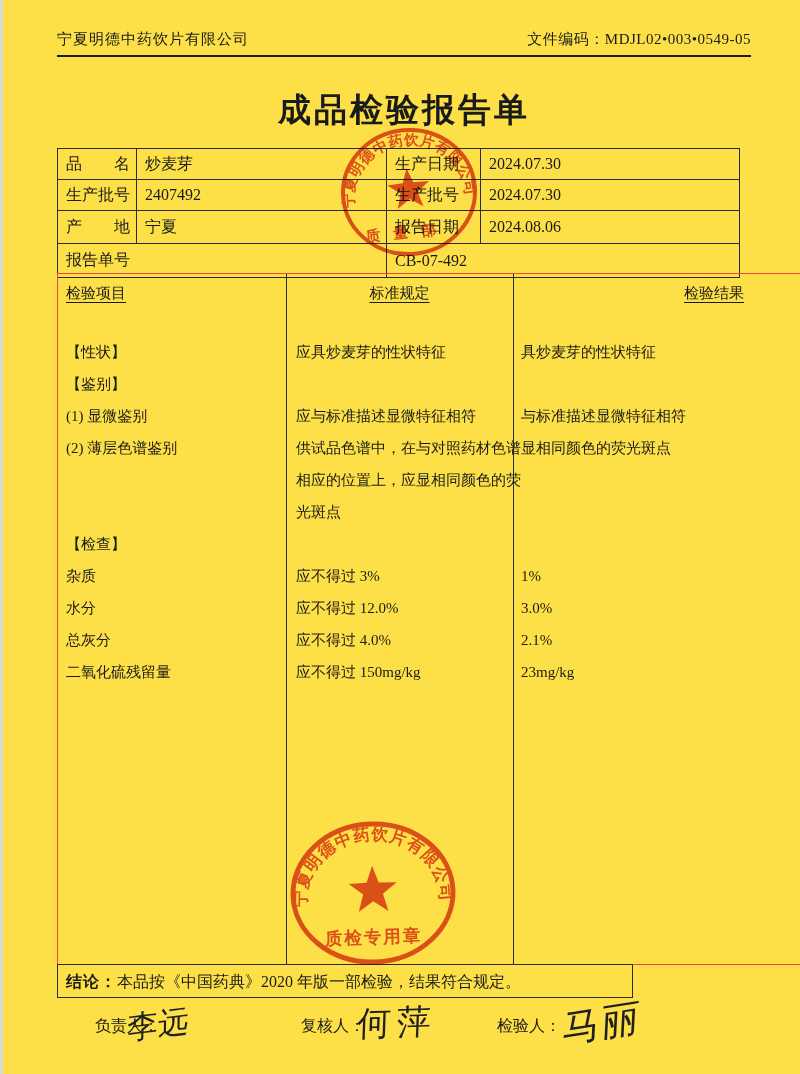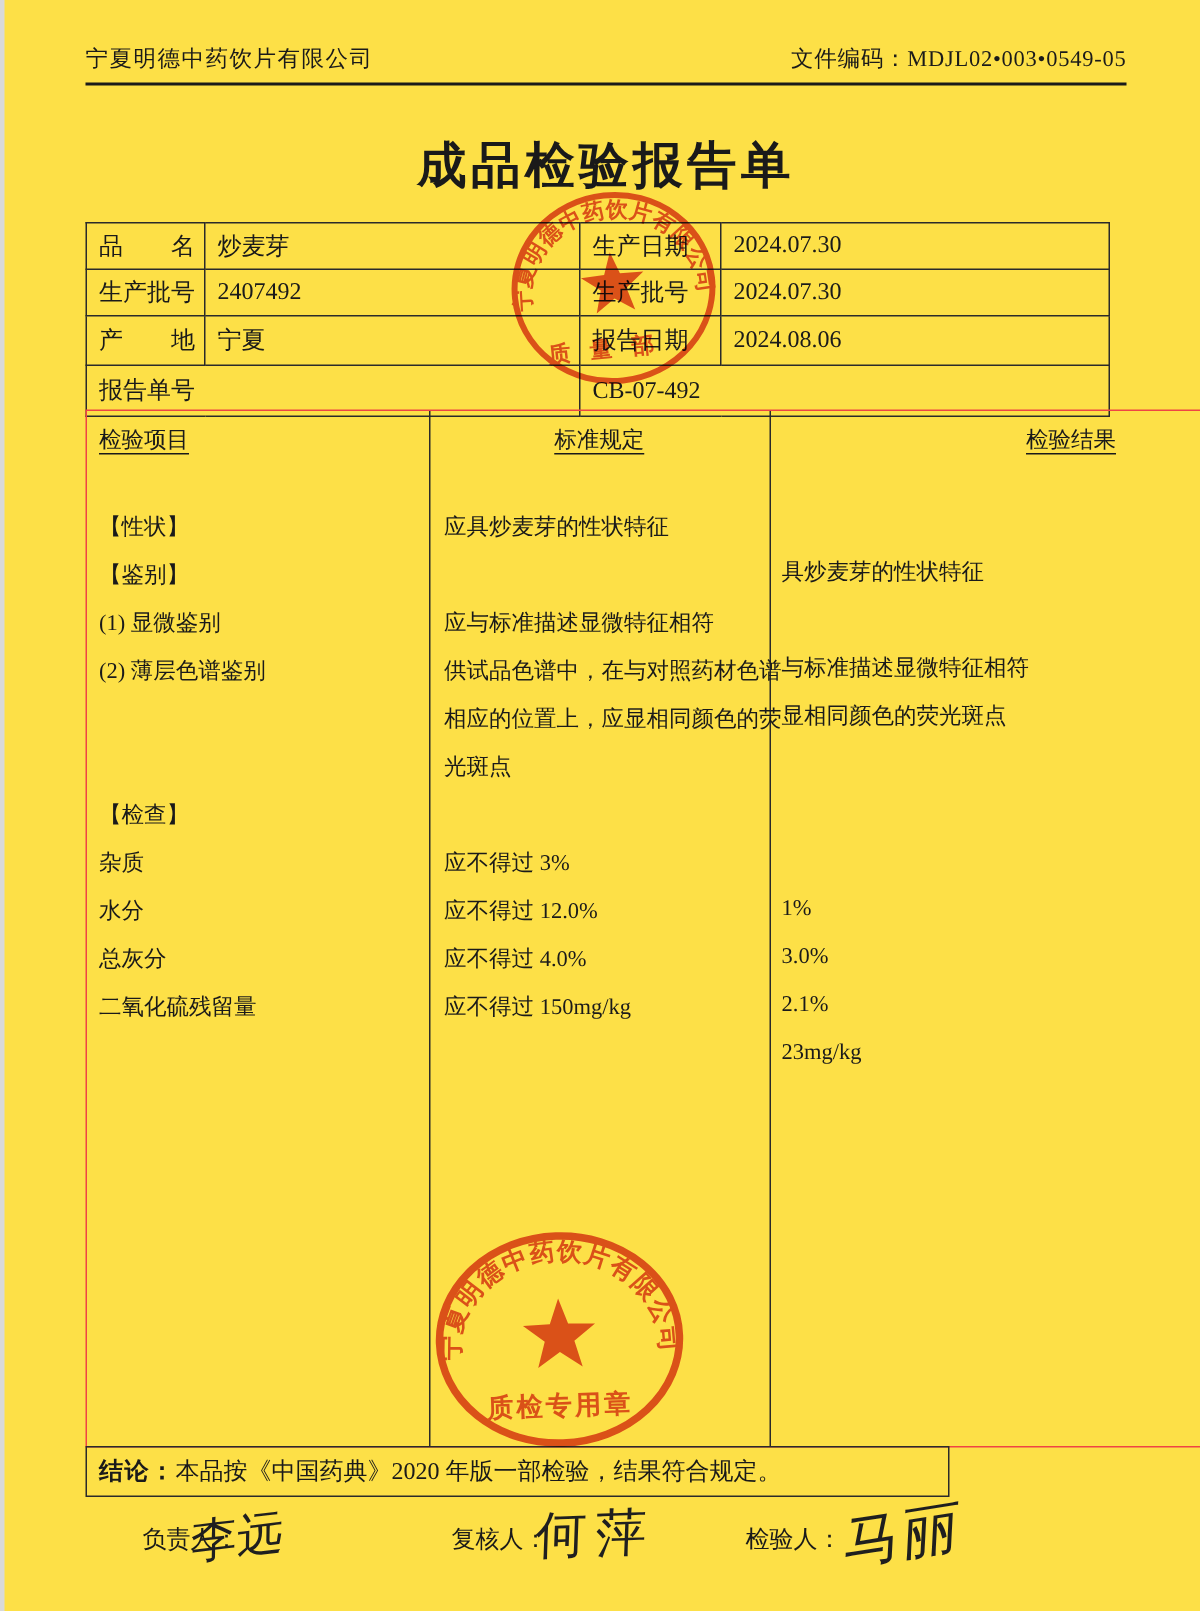--- a/index.html
+++ b/index.html
@@ -28,21 +28,21 @@
   .v1{left:228px;} .v2{left:455px;}
   .col-heads{position:absolute;top:10px;left:0;width:100%;display:flex;}
   .col-heads span{text-decoration:underline;text-underline-offset:4px;}
   .ch1{width:228px;box-sizing:border-box;padding-left:8px;}
   .ch2{width:227px;text-align:center;}
   .ch3{width:231px;text-align:right;}
   .items{position:absolute;top:62px;left:0;width:100%;}
   .irow{display:flex;height:32px;line-height:32px;}
   .c1{width:228px;box-sizing:border-box;padding-left:8px;white-space:nowrap;}
   .c2{width:227px;box-sizing:border-box;padding-left:10px;white-space:nowrap;}
-  .c3{width:231px;box-sizing:border-box;padding-left:8px;white-space:nowrap;margin-top:30px;}
+  .c3{width:231px;box-sizing:border-box;padding-left:8px;white-space:nowrap;}
   
   .conclusion{position:absolute;left:57px;top:964px;width:576px;height:34px;line-height:34px;
               border:1px solid #2a2a2a;box-sizing:border-box;font-size:16px;padding-left:8px;}
   .conclusion b{letter-spacing:1px;}
   
   .sigrow{position:absolute;left:57px;top:1006px;width:694px;height:60px;font-size:16px;}
   .siglabel{position:absolute;top:10px;white-space:nowrap;}
   .sl1{left:6px;margin-left:32px;} .sl2{left:244px;} .sl3{left:440px;}
   .sig{position:absolute;white-space:nowrap;color:#1f1f1f;font-family:"DejaVu Sans","Liberation Sans",sans-serif;}
   .sig1{left:70px;top:-2px;font-size:31px;transform:rotate(-7deg) skewX(-8deg);}

